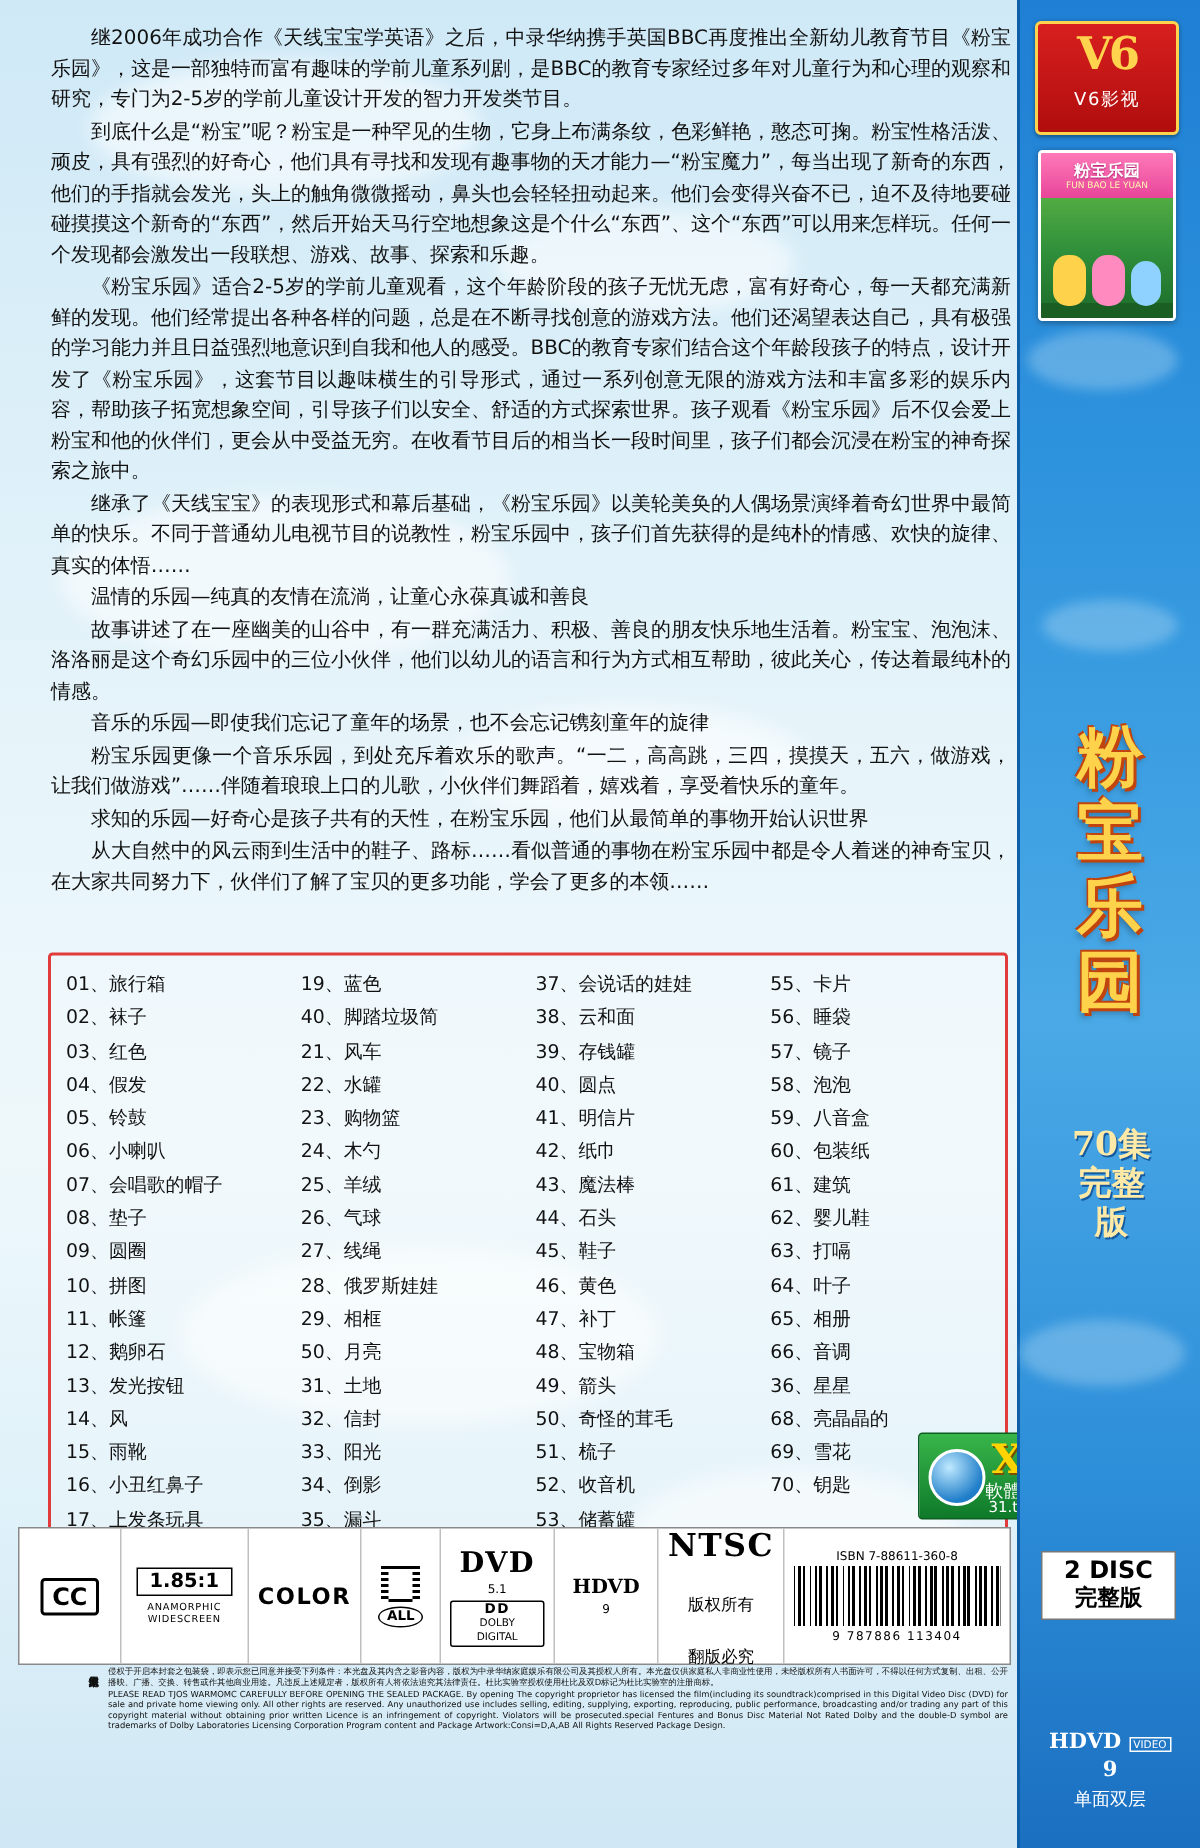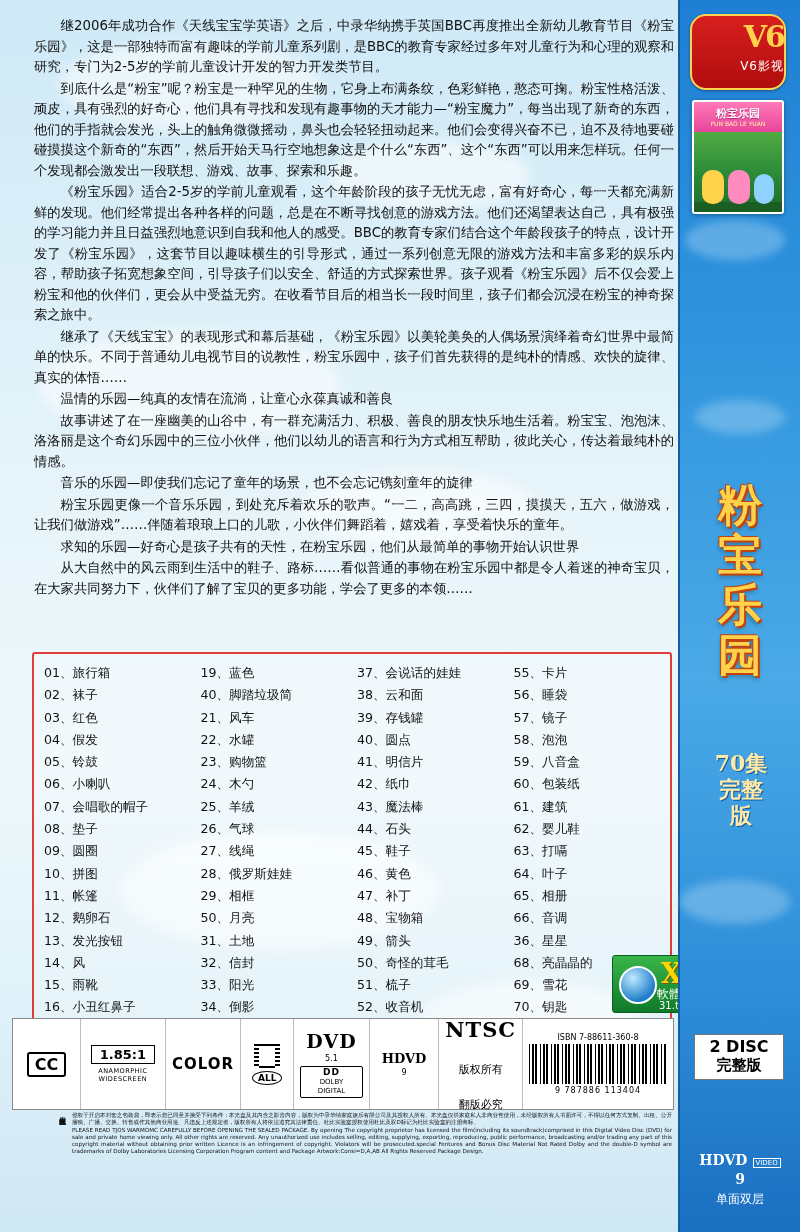--- a/index.html
+++ b/index.html
@@ -22,21 +22,21 @@
     position:absolute;right:0;top:0;width:120px;height:1232px;
     background:linear-gradient(180deg,#1f7fd4 0%,#2e93dd 25%,#4aa9e6 55%,#2d8ed9 80%,#1b6fc0 100%);
     border-left:2px solid #0e5ea8;
   }
   #spine .spine-clouds{position:absolute;inset:0;opacity:.35;}
   #spine .sc{position:absolute;border-radius:50%;background:#bfe2f7;filter:blur(4px);}
 
   .v6-logo{
     position:absolute;right:14px;top:14px;width:92px;height:72px;
     background:linear-gradient(180deg,#d81f1f 0%,#b00d0d 100%);
-    border:2px solid #ffd34d;border-radius:16px;color:#fff;text-align:right;
+    border:2px solid #ffd34d;border-radius:4px;color:#fff;text-align:center;
     box-shadow:0 1px 3px rgba(0,0,0,.4);
   }
   .v6-logo .mark{font-size:30px;font-weight:bold;line-height:30px;margin-top:6px;
     color:#ffd34d;font-family:"DejaVu Serif","Liberation Serif",serif;letter-spacing:-2px;}
   .v6-logo .cn{font-size:12px;margin-top:6px;letter-spacing:1px;}
 
   .dvd-cover{
     position:absolute;right:16px;top:100px;width:88px;height:110px;
     background:linear-gradient(180deg,#6fc34a 0%,#2f8f3a 60%,#1d6b2a 100%);
     border:2px solid #fff;border-radius:3px;box-shadow:0 1px 4px rgba(0,0,0,.35);
@@ -69,21 +69,21 @@
 
   
   #content{
     position:absolute;left:34px;top:16px;width:640px;
     color:#111;font-size:13.3px;line-height:20.5px;text-align:justify;
   }
   #content p{margin:0 0 1px 0;text-indent:2em;}
 
   
   #episode-box{
-    position:absolute;left:32px;top:652px;width:636px;height:388px;
+    position:absolute;left:32px;top:635px;width:636px;height:388px;
     border:2px solid #e23b3b;border-radius:3px;background:rgba(255,255,255,.22);
   }
   #episode-list{
     position:absolute;left:10px;top:8px;right:8px;bottom:6px;
     column-count:4;column-gap:8px;
   }
   .ep{font-size:12.6px;line-height:22.3px;color:#111;white-space:nowrap;}
 
   
   #xyz{

